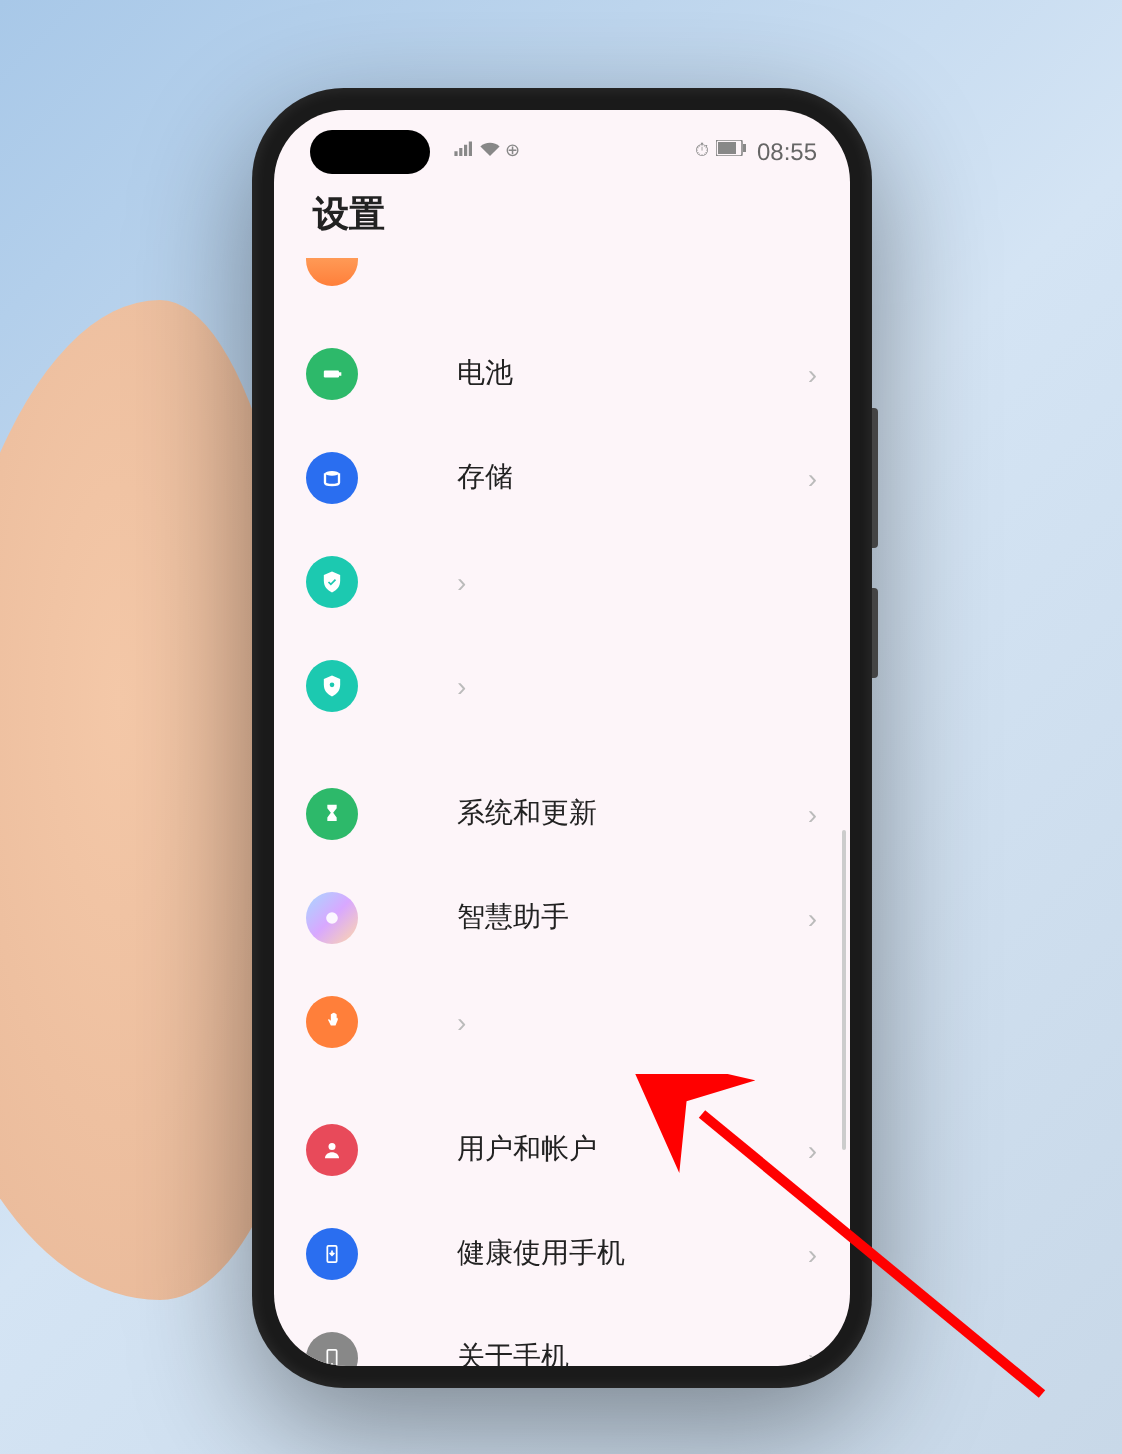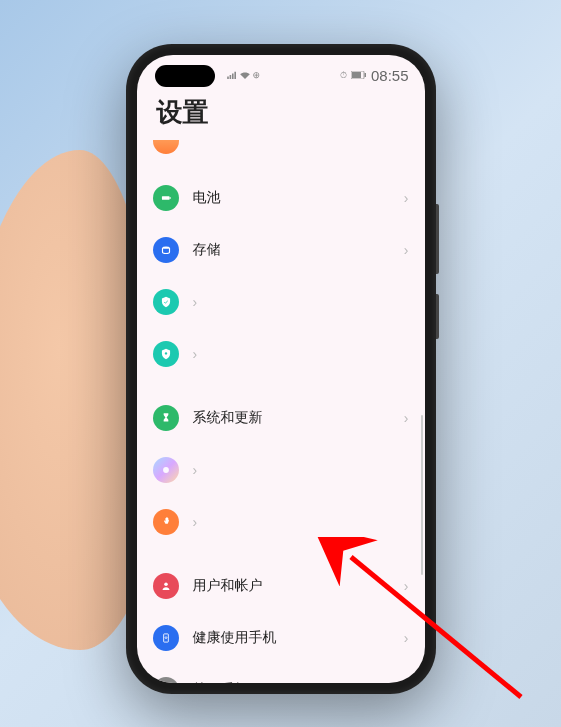--- a/index.html
+++ b/index.html
@@ -74,21 +74,21 @@
     padding: 8px 16px 0 90px;
     font-size: 10px;
     color: #666;
     gap: 4px;
   }
   .status-left { display: flex; gap: 3px; flex: 1; }
   .status-right { display: flex; gap: 4px; align-items: center; }
   .sig { width: 10px; height: 8px; display: inline-block; }
   .title {
     padding: 6px 20px 10px;
-    font-size: 26px;
+    font-size: 18px;
     font-weight: 600;
     color: #222;
   }
   .partial-row {
     height: 32px;
     display: flex;
     align-items: center;
     padding: 0 16px;
     border-bottom: none;
     position: relative;
@@ -105,20 +105,21 @@
     flex: 1;
     overflow: hidden;
   }
   .group-gap { height: 12px; }
   .row {
     display: flex;
     align-items: center;
     padding: 0 16px;
     height: 52px;
     position: relative;
+    gap: 36px;
   }
   .icon {
     width: 26px;
     height: 26px;
     border-radius: 50%;
     display: flex;
     align-items: center;
     justify-content: center;
     margin-right: 14px;
     flex-shrink: 0;
@@ -179,21 +180,21 @@
       </div>
       <div class="status-right">
         <span style="font-size:9px;color:#888">⏱</span>
         <span>
           <svg width="16" height="8" viewBox="0 0 16 8">
               <rect x="0" y="0" width="13" height="8" rx="1" fill="none" stroke="#888" stroke-width="0.8"></rect>
               <rect x="1" y="1" width="9" height="6" fill="#888"></rect>
               <rect x="13.5" y="2" width="1.5" height="4" fill="#888"></rect>
             </svg>
         </span>
-        <span style="color:#666;font-size:15px">08:55</span>
+        <span style="color:#666;font-size:12px">08:55</span>
       </div>
     </div>
 
     <div class="title">设置</div>
 
     <div class="list">
       <div class="scroll-indicator"></div>
 
       <div class="partial-row">
         <div class="partial-icon"></div>
@@ -252,20 +253,21 @@
         <div class="label">系统和更新</div>
         <div class="chevron">›</div>
       </div>
 
       <div class="row">
         <div class="icon" style="background:linear-gradient(135deg,#a8d8ff,#d8a8ff,#ffd8a8)">
           <svg viewBox="0 0 24 24" fill="#fff">
               <circle cx="12" cy="12" r="5" opacity="0.9"></circle>
             </svg>
         </div>
+        <div class="label">智慧助手</div>
         <div class="chevron">›</div>
       </div>
 
       <div class="row">
         <div class="icon" style="background:#ff7f3a">
           <svg viewBox="0 0 24 24" fill="#fff">
               <path d="M12 5c-1 0-1 1-1 1v5l-1-1c-1-1-2 0-1 1l2 4h4l2-5c0-2-1-2-1-1v-3s0-1-1-1v2-2s0-1-1-1v2-1s0-1-1-1z"></path>
             </svg>
         </div>
         <div class="chevron">›</div>

